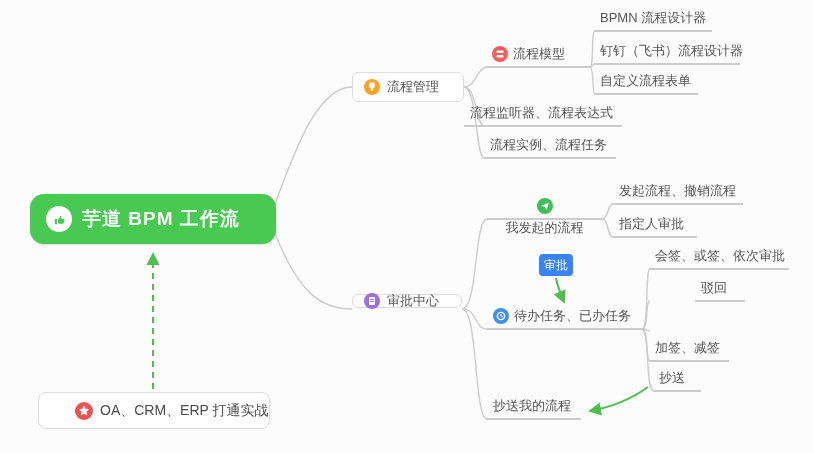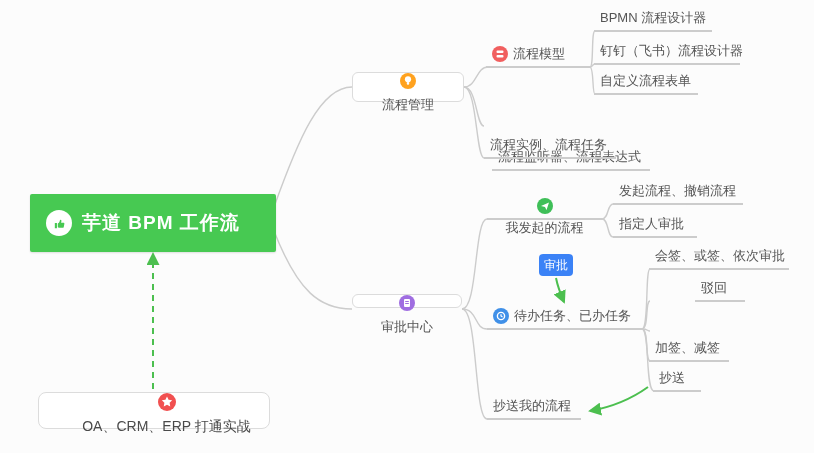--- a/index.html
+++ b/index.html
@@ -3,50 +3,49 @@
 <meta charset="utf-8">
 <style>
   * { margin:0; padding:0; box-sizing:border-box; }
   html,body { background:#ffffff; }
   body { font-family:"Liberation Sans", sans-serif; }
   .stage { position:relative; width:814px; height:453px; background:#fcfcfc; overflow:hidden; }
   svg.links { position:absolute; left:0; top:0; }
 
   
   .root-node{
-    position:absolute; left:30px; top:194px; width:246px; height:58px;
-    background:#47c952; border-radius:2px; display:flex; align-items:center;
+    position:absolute; left:30px; top:194px; width:246px; height:50px;
+    background:#47c952; border-radius:14px; display:flex; align-items:center;
     gap:10px; padding-left:16px; box-shadow:0 1px 2px rgba(0,0,0,.12);
   }
   .root-label{ color:#fff; font-size:19px; font-weight:bold; letter-spacing:1px; }
   .root-ic{ width:26px; height:26px; border-radius:50%; background:#fff; display:flex;
     align-items:center; justify-content:center; flex:none; }
 
   
   .box{
     position:absolute; background:#fff; border:1px solid #dcdcdc; border-radius:6px;
     display:flex; align-items:center; gap:7px; padding:0 11px; font-size:13px; color:#555;
     white-space:nowrap;
-    flex-direction:column;
   }
   .n-pm{ left:352px; top:72px; width:112px; height:30px; }
   .n-ac{ left:352px; top:294px; width:110px; height:14px; }
   .n-oa{ left:38px; top:392px; width:232px; height:37px; border-radius:8px; font-size:14px; color:#4a4a4a;padding-left:36px; }
 
   
   .leaf{
     position:absolute; font-size:13px; color:#555; white-space:nowrap;
     padding:2px 6px 4px 6px; border-bottom:2px solid #ccc;
     display:flex; align-items:center; gap:5px; height:24px;
   }
   .n-model   { left:486px; top:44px;  width:104px; }
   .n-bpmn    { left:594px; top:8px;   width:118px; }
   .n-ding    { left:594px; top:41px;  width:146px; }
   .n-custom  { left:594px; top:71px;  width:104px; }
-  .n-listen  { left:492px; top:103px; width:158px;margin-top:44px; }
+  .n-listen  { left:464px; top:103px; width:158px; }
   .n-inst    { left:484px; top:135px; width:132px; }
   .n-myinit  { left:487px; top:196px; width:115px;flex-direction:column; }
   .n-initc   { left:613px; top:181px; width:130px; }
   .n-assign  { left:613px; top:214px; width:84px;  }
   .n-todo    { left:487px; top:306px; width:155px; }
   .n-counter { left:649px; top:246px; width:140px; }
   .n-reject  { left:649px; top:278px; width:50px;margin-left:46px;  }
   .n-deleg   { left:649px; top:308px; width:80px;  }
   .n-addsign { left:649px; top:338px; width:80px;  }
   .n-cc      { left:653px; top:368px; width:48px;  }

